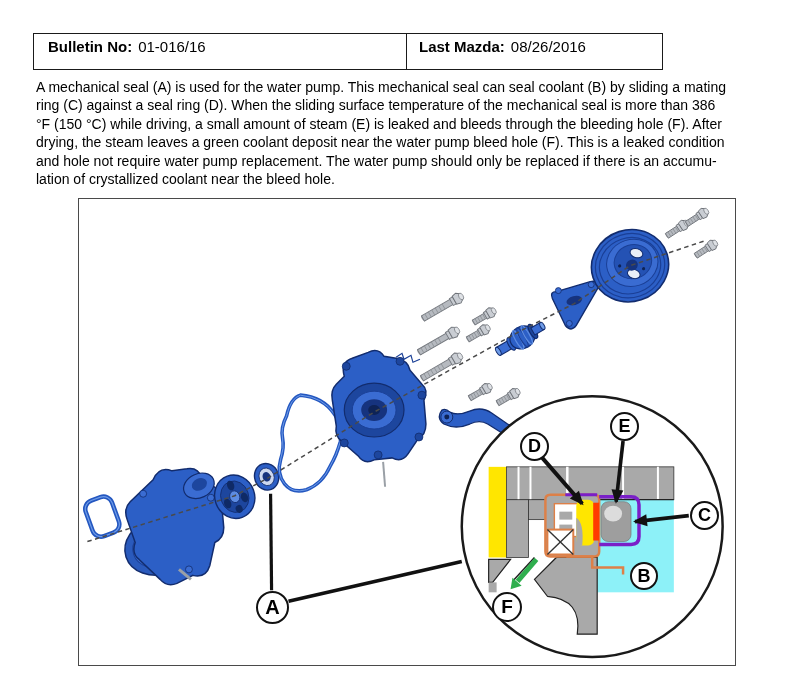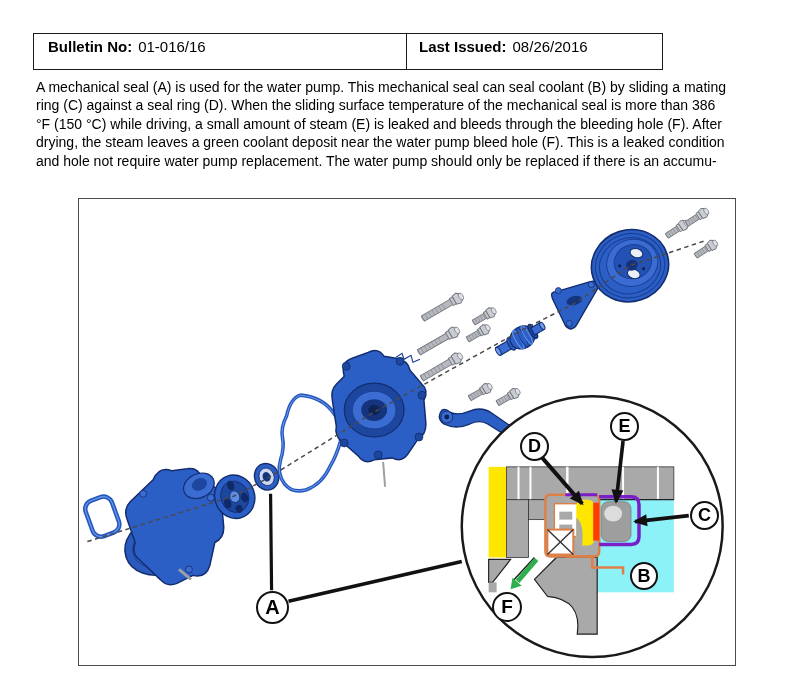--- a/index.html
+++ b/index.html
@@ -40,31 +40,32 @@
 <div class="page">
 
   <div class="hdr">
     <div class="hdr-cell left">
       <div class="hdr-line">
         <span class="b">Bulletin No:</span><span class="val">01-016/16</span>
       </div>
     </div>
     <div class="hdr-cell right">
       <div class="hdr-line">
-        <span class="b">Last Issued:</span><span class="val">08/26/2016</span>
+        <span class="b">Last Mazda:</span><span class="val">08/26/2016</span>
       </div>
     </div>
   </div>
 
   <div class="para">
     <div>A mechanical seal (A) is used for the water pump. This mechanical seal can seal coolant (B) by sliding a mating</div>
     <div>ring (C) against a seal ring (D). When the sliding surface temperature of the mechanical seal is more than 386</div>
     <div>°F (150 °C) while driving, a small amount of steam (E) is leaked and bleeds through the bleeding hole (F). After</div>
     <div>drying, the steam leaves a green coolant deposit near the water pump bleed hole (F). This is a leaked condition</div>
     <div>and hole not require water pump replacement. The water pump should only be replaced if there is an accumu-</div>
+    <div>lation of crystallized coolant near the bleed hole.</div>
   </div>
 
   <div class="fig">
     <svg viewBox="0 0 658 468">
       <defs>
         <marker id="ah" markerUnits="userSpaceOnUse" markerWidth="18" markerHeight="16" refX="13" refY="7" orient="auto">
           <path d="M1,1 L15,7 L1,13 Z" fill="#111"></path>
         </marker>
         <clipPath id="insetClip">
             <circle cx="515" cy="329" r="129.5"></circle>

